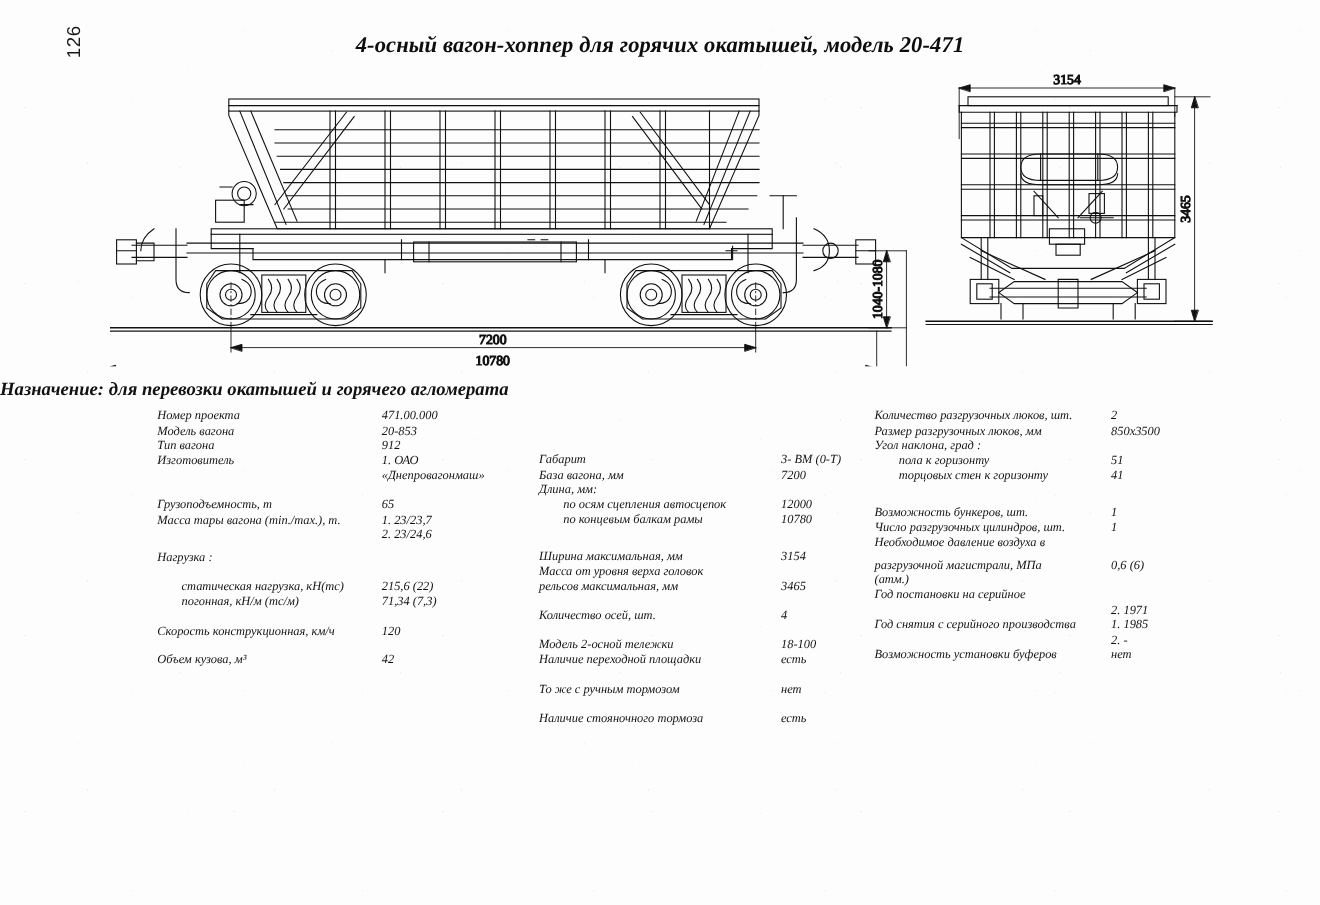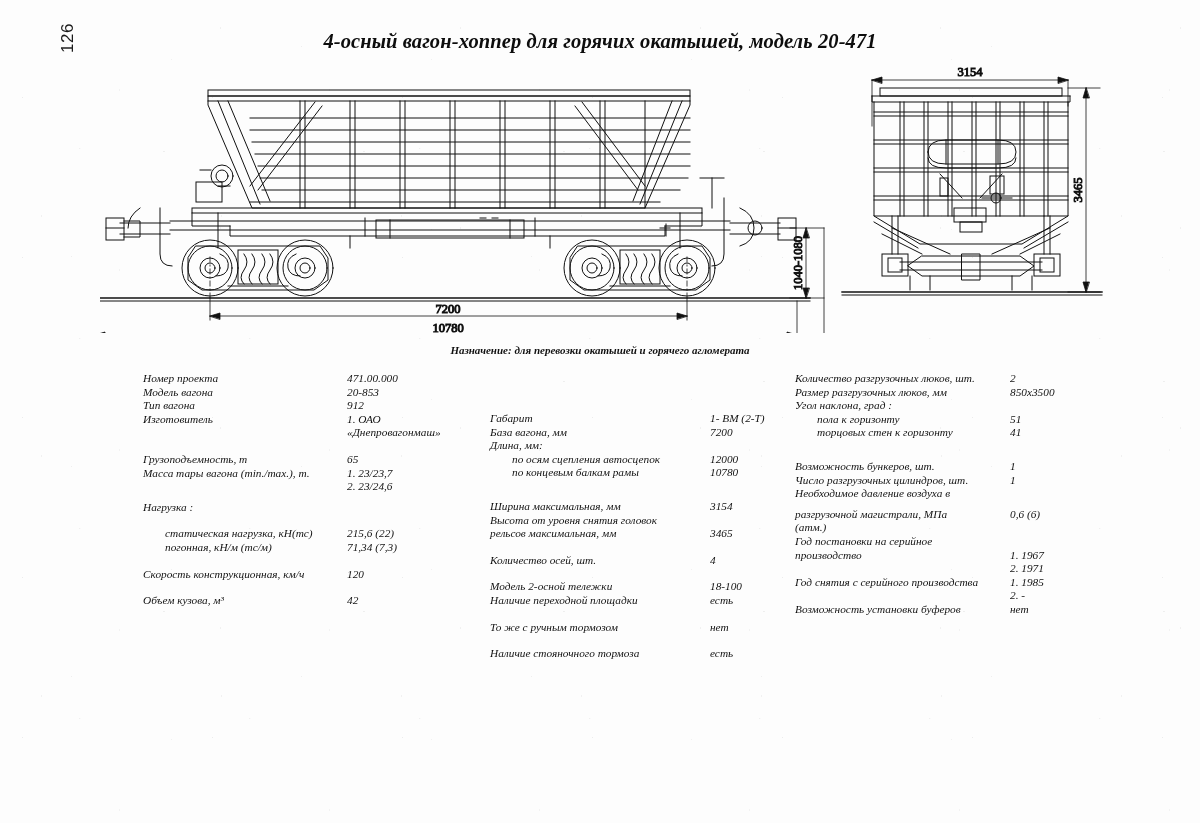--- a/index.html
+++ b/index.html
@@ -64,25 +64,24 @@
     font-style: italic;
     font-weight: bold;
     font-size: 20.5px;
     letter-spacing: .1px;
     color: #0d0d0d;
   }
   .purpose {
     position: absolute;
     left: 0; right: 0;
     top: 344px;
-    text-align: center;
     font-family: "Liberation Serif", serif;
     font-style: italic;
     font-weight: bold;
-    font-size: 11px;
+    font-size: 17px;
     color: #111;
   }
 
   
   .drawing {
     position: absolute;
     left: 100px;
     top: 58px;
     width: 1010px;
     height: 275px;
@@ -435,28 +434,28 @@
         <div class="row"><span class="lbl">Нагрузка :</span><span class="val"></span></div>
         <div class="gap-md"></div>
         <div class="row indent-1"><span class="lbl">статическая нагрузка, кН(тс)</span><span class="val">215,6 (22)</span></div>
         <div class="row indent-1"><span class="lbl">погонная, кН/м (тс/м)</span><span class="val">71,34 (7,3)</span></div>
         <div class="gap-md"></div>
         <div class="row"><span class="lbl">Скорость конструкционная, км/ч</span><span class="val">120</span></div>
         <div class="gap-md"></div>
         <div class="row"><span class="lbl">Объем кузова, м³</span><span class="val">42</span></div>
       </div>
     <div class="col col-2">
-        <div class="row"><span class="lbl">Габарит</span><span class="val">1- ВМ (2-Т)</span></div>
+        <div class="row"><span class="lbl">Габарит</span><span class="val">3- ВМ (0-Т)</span></div>
         <div class="row"><span class="lbl">База вагона, мм</span><span class="val">7200</span></div>
         <div class="row"><span class="lbl">Длина, мм:</span><span class="val"></span></div>
         <div class="row indent-1"><span class="lbl">по осям сцепления автосцепок</span><span class="val">12000</span></div>
         <div class="row indent-1"><span class="lbl">по концевым балкам рамы</span><span class="val">10780</span></div>
         <div class="gap-lg"></div>
         <div class="row"><span class="lbl">Ширина максимальная, мм</span><span class="val">3154</span></div>
-        <div class="row"><span class="lbl">Высота от уровня снятия головок</span><span class="val"></span></div>
+        <div class="row"><span class="lbl">Масса от уровня верха головок</span><span class="val"></span></div>
         <div class="row"><span class="lbl">рельсов  максимальная, мм</span><span class="val">3465</span></div>
         <div class="gap-md"></div>
         <div class="row"><span class="lbl">Количество осей, шт.</span><span class="val">4</span></div>
         <div class="gap-md"></div>
         <div class="row"><span class="lbl">Модель 2-осной тележки</span><span class="val">18-100</span></div>
         <div class="row"><span class="lbl">Наличие переходной площадки</span><span class="val">есть</span></div>
         <div class="gap-md"></div>
         <div class="row"><span class="lbl">То же с ручным тормозом</span><span class="val">нет</span></div>
         <div class="gap-md"></div>
         <div class="row"><span class="lbl">Наличие стояночного тормоза</span><span class="val">есть</span></div>
@@ -468,21 +467,20 @@
         <div class="row indent-1"><span class="lbl">пола к горизонту</span><span class="val">51</span></div>
         <div class="row indent-1"><span class="lbl">торцовых стен к горизонту</span><span class="val">41</span></div>
         <div class="gap-lg"></div>
         <div class="row"><span class="lbl">Возможность бункеров, шт.</span><span class="val">1</span></div>
         <div class="row"><span class="lbl">Число разгрузочных цилиндров, шт.</span><span class="val">1</span></div>
         <div class="row"><span class="lbl">Необходимое давление воздуха в</span><span class="val"></span></div>
         <div class="gap-sm"></div>
         <div class="row"><span class="lbl">разгрузочной магистрали, МПа</span><span class="val">0,6 (6)</span></div>
         <div class="row"><span class="lbl">(атм.)</span><span class="val"></span></div>
         <div class="row"><span class="lbl">Год постановки на серийное</span><span class="val"></span></div>
-        <div class="row"><span class="lbl">производство</span><span class="val">1. 1967</span></div>
         <div class="row"><span class="lbl"></span><span class="val">2. 1971</span></div>
         <div class="row"><span class="lbl">Год снятия с серийного производства</span><span class="val">1. 1985</span></div>
         <div class="row"><span class="lbl"></span><span class="val">2. -</span></div>
         <div class="row"><span class="lbl">Возможность установки буферов</span><span class="val">нет</span></div>
       </div>
   </div>
 
 </div>
 
 </body></html>

